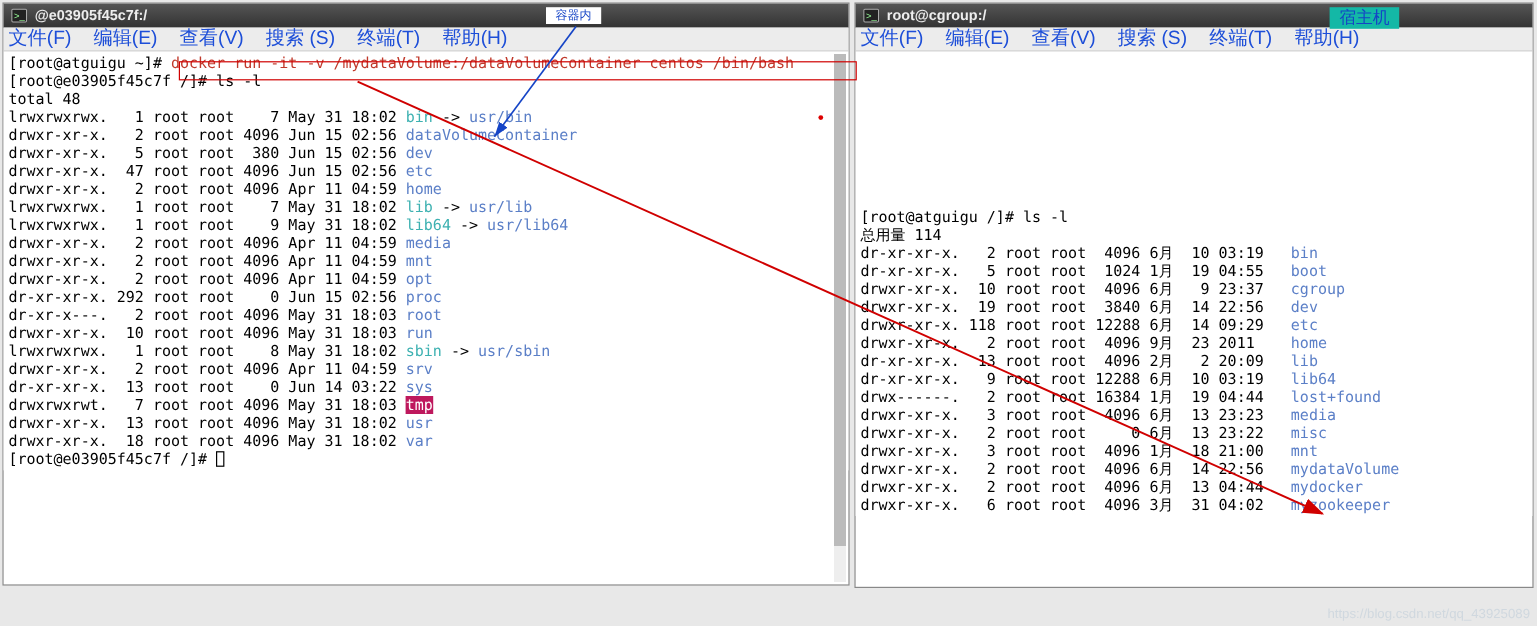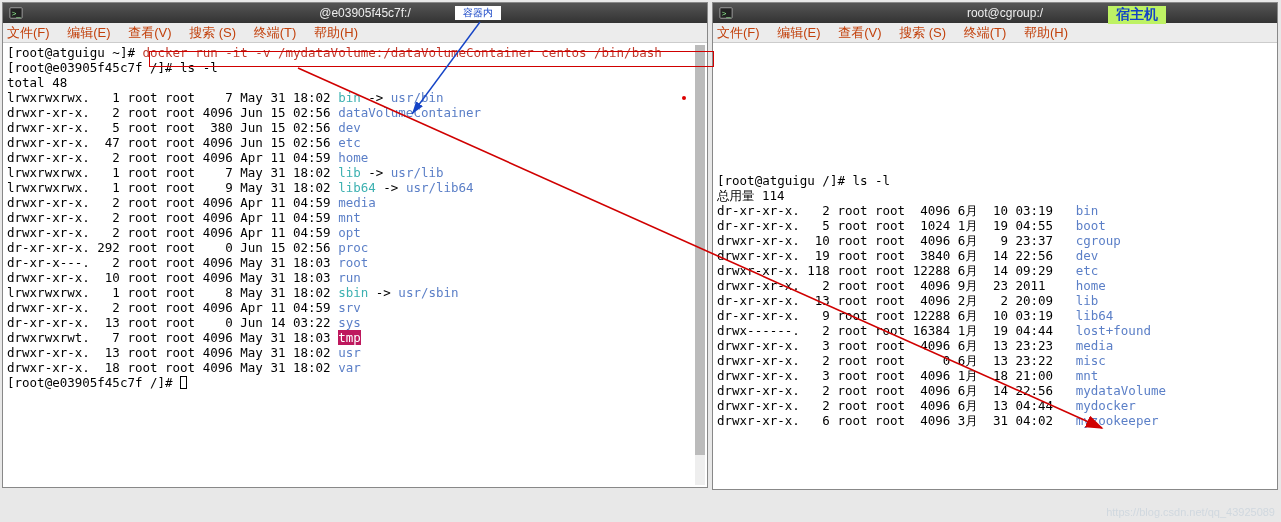--- a/index.html
+++ b/index.html
@@ -22,29 +22,29 @@
     height: 20px; line-height: 20px;
     padding: 0 6px;
     display: flex; align-items: center;
     font-family: sans-serif;
     font-size: 12px;
   }
   .titlebar .wicon {
     width: 14px; height: 14px; margin-right: 6px;
   }
   .titlebar .wicon svg { display:block; }
-  .titlebar .wtitle { flex: 1; text-align: center; font-weight: normal; }
+  .titlebar .wtitle { flex: 1; font-weight: bold; }
   .menubar {
     background: #ececec;
     border-bottom: 1px solid #ccc;
     height: 20px; line-height: 20px;
     padding: 0 4px;
     font-family: sans-serif;
-    font-size: 13px;
-    color: #c2410c;
+    font-size: 16px;
+    color: #1d4ed8;
   }
   .menubar span { margin-right: 14px; display:inline-block; }
   .term-body {
     background: #fff;
     color: #000;
     font-family: "DejaVu Sans Mono","Consolas",monospace;
     font-size: 12.5px;
     line-height: 15px;
     padding: 2px 4px;
     white-space: pre;
@@ -59,21 +59,21 @@
   }
   
   .label1 {
     position:absolute; top:6px; left:455px;
     color:#1544c6; font-family: sans-serif; font-size:10px;
     background:#fff; padding:0 8px;
   }
   .label2 {
     position:absolute; top:6px; left:1108px;
     color:#1544c6; font-family: sans-serif; font-size:14px;
-    background:#bef264; padding:0 8px;font-weight:bold;
+    background:#14b8a6; padding:0 8px;
   }
   .redbox {
     position:absolute;
     border: 1.5px solid #d00000;
     top: 51px; left: 149px; width: 565px; height: 16px;
     pointer-events: none;
   }
   svg.overlay { position:absolute; top:0; left:0; pointer-events:none; }
   .watermark {
     position:absolute; right:6px; bottom:4px;

